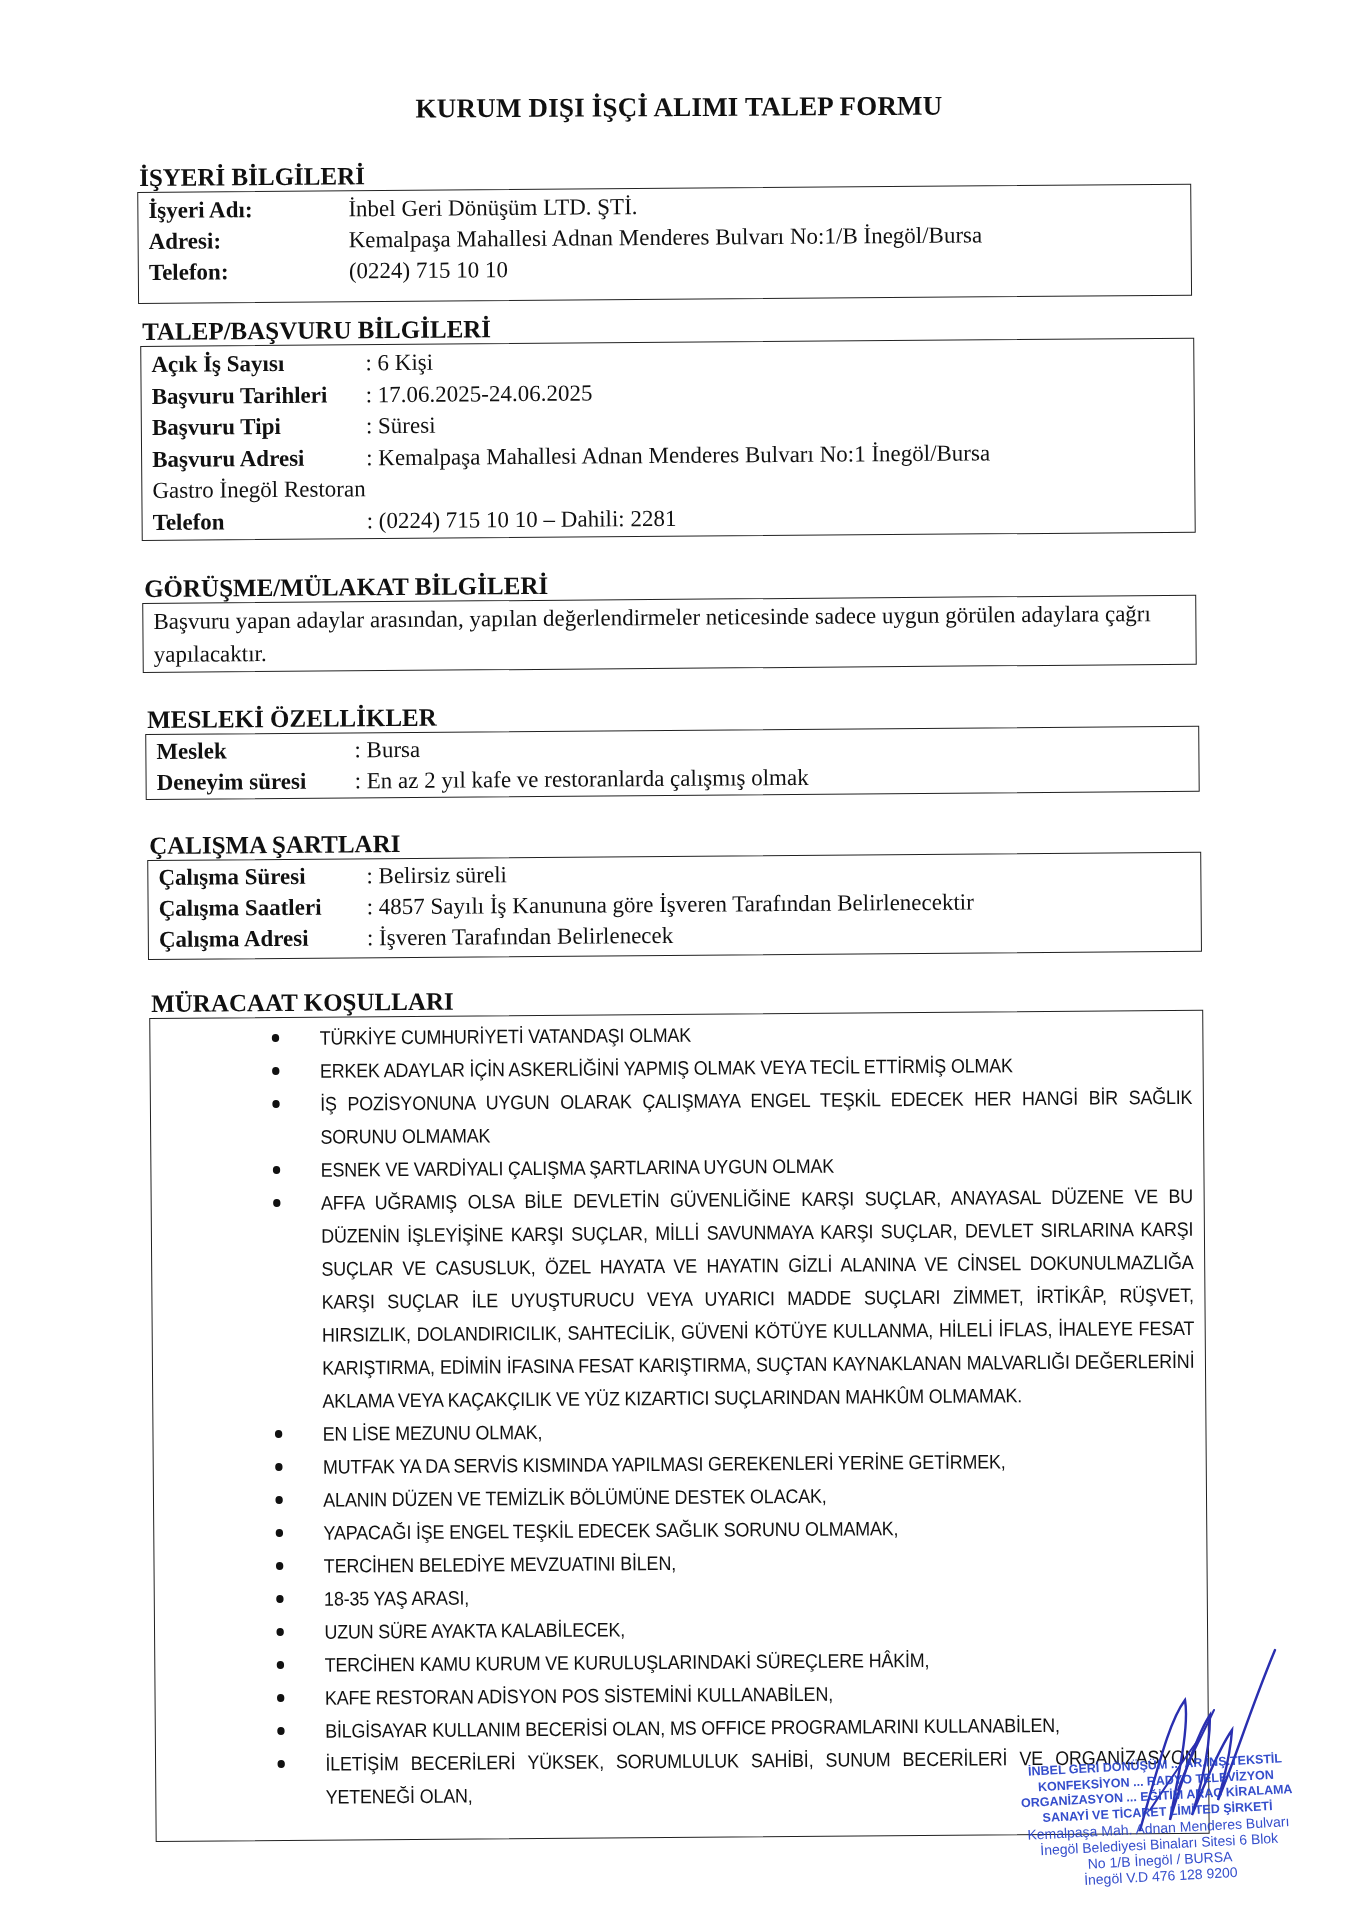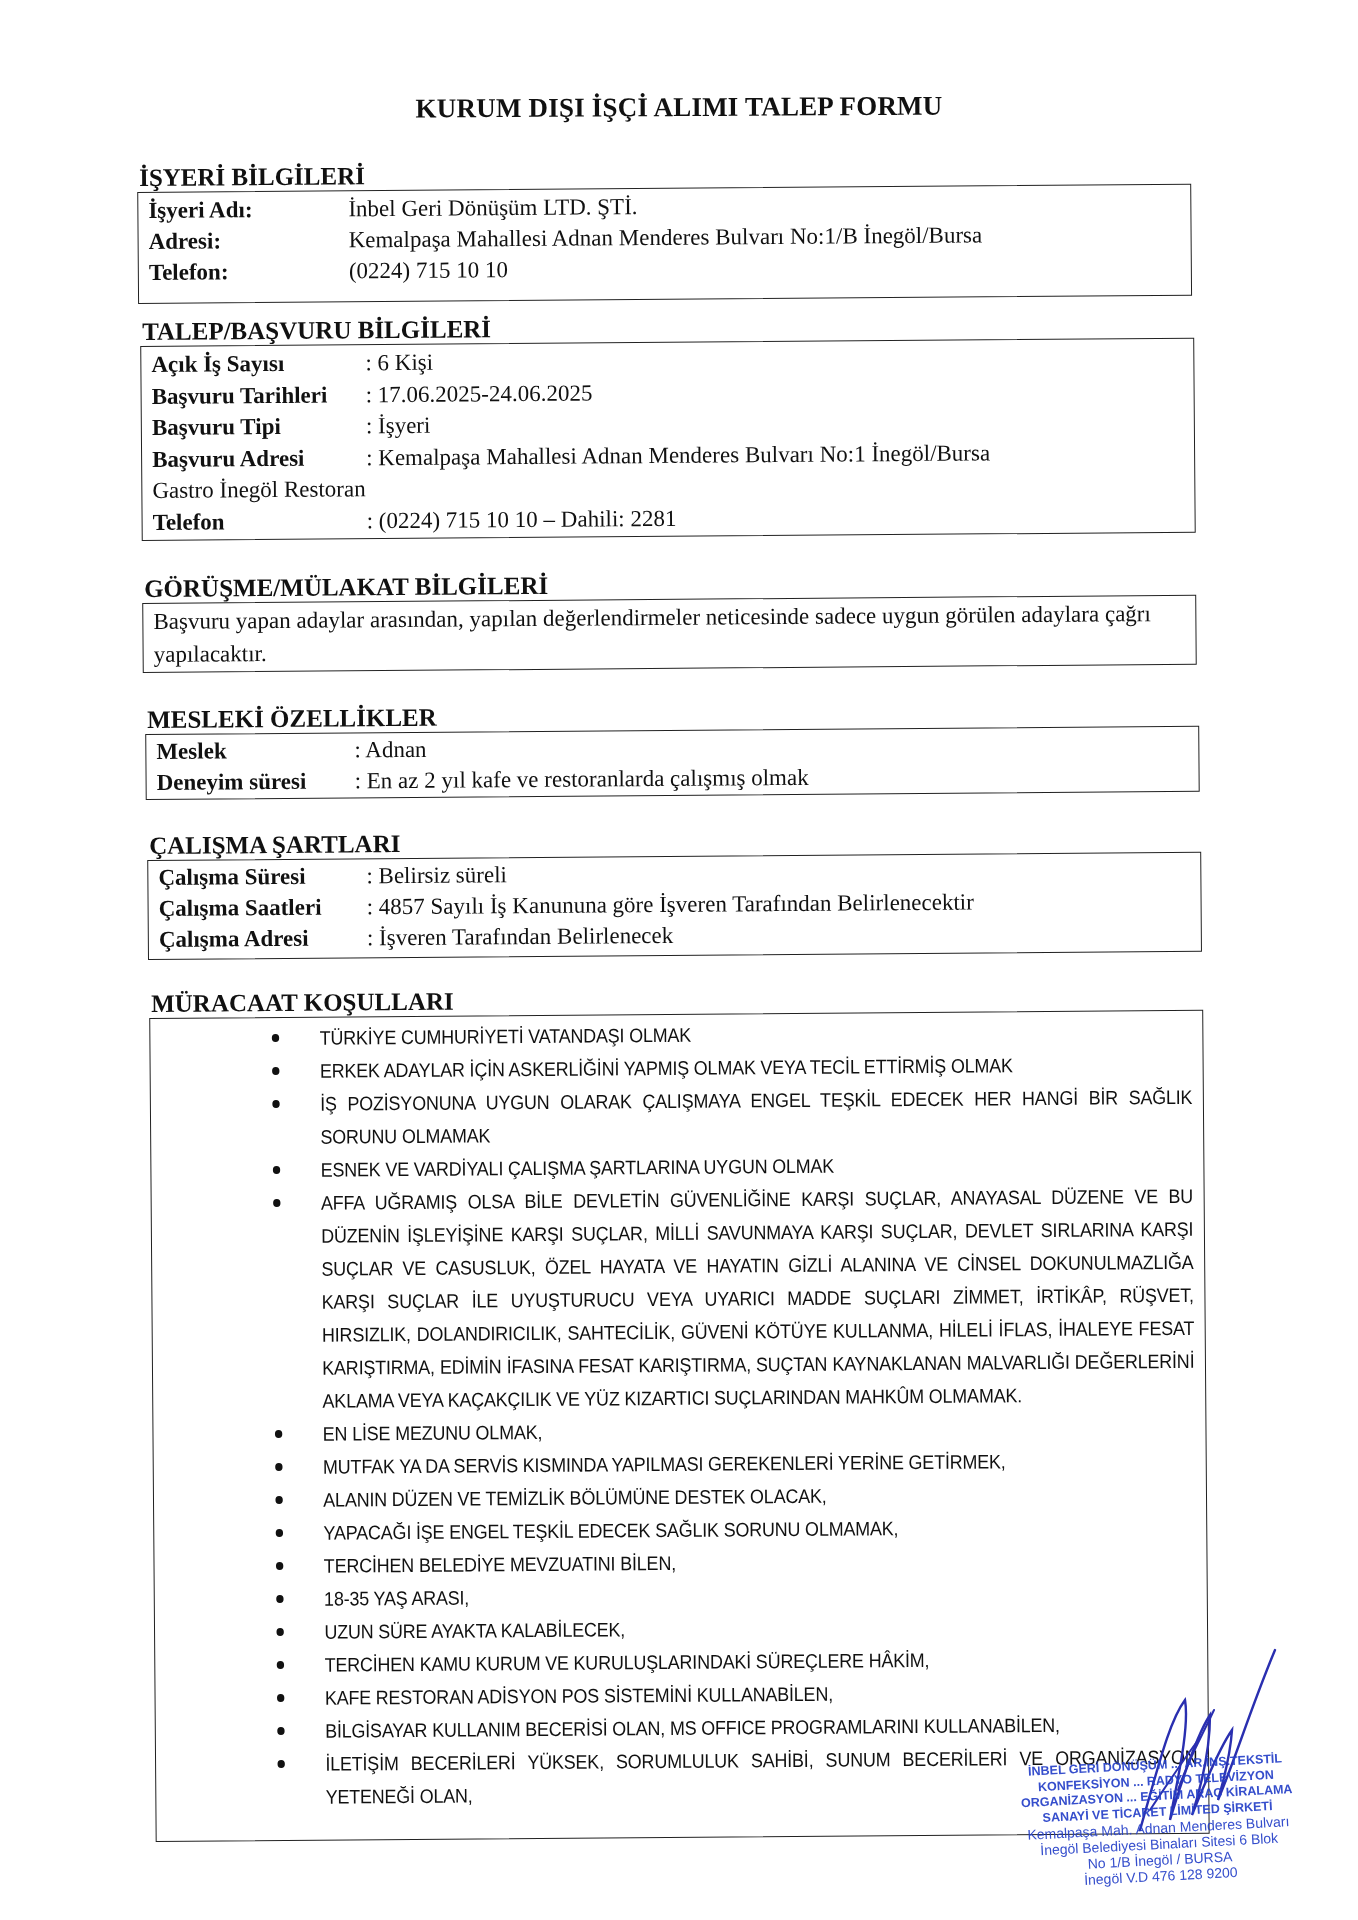--- a/index.html
+++ b/index.html
@@ -110,21 +110,21 @@
       <div class="row">
         <span class="lbl">Açık İş Sayısı</span>
         <span class="val">: 6 Kişi</span>
       </div>
       <div class="row">
         <span class="lbl">Başvuru Tarihleri</span>
         <span class="val">: 17.06.2025-24.06.2025</span>
       </div>
       <div class="row">
         <span class="lbl">Başvuru Tipi</span>
-        <span class="val">: İşyeri</span>
+        <span class="val">: Süresi</span>
       </div>
       <div class="row">
         <span class="lbl">Başvuru Adresi</span>
         <span class="val">: Kemalpaşa Mahallesi Adnan Menderes Bulvarı No:1 İnegöl/Bursa</span>
       </div>
       <div class="row">
         <span class="val">Gastro İnegöl Restoran</span>
       </div>
       <div class="row">
         <span class="lbl">Telefon</span>
@@ -136,21 +136,21 @@
   <div class="section" id="sec-gorusme">
     <div class="section-heading">GÖRÜŞME/MÜLAKAT BİLGİLERİ</div>
     <div class="box">Başvuru yapan adaylar arasından, yapılan değerlendirmeler neticesinde sadece uygun görülen adaylara çağrı yapılacaktır.</div>
   </div>
 
   <div class="section" id="sec-mesleki">
     <div class="section-heading">MESLEKİ ÖZELLİKLER</div>
     <div class="box">
       <div class="row">
         <span class="lbl">Meslek</span>
-        <span class="val">: Adnan</span>
+        <span class="val">: Bursa</span>
       </div>
       <div class="row">
         <span class="lbl">Deneyim süresi</span>
         <span class="val">: En az 2 yıl kafe ve restoranlarda çalışmış olmak</span>
       </div>
     </div>
   </div>
 
   <div class="section" id="sec-calisma">
     <div class="section-heading">ÇALIŞMA ŞARTLARI</div>

